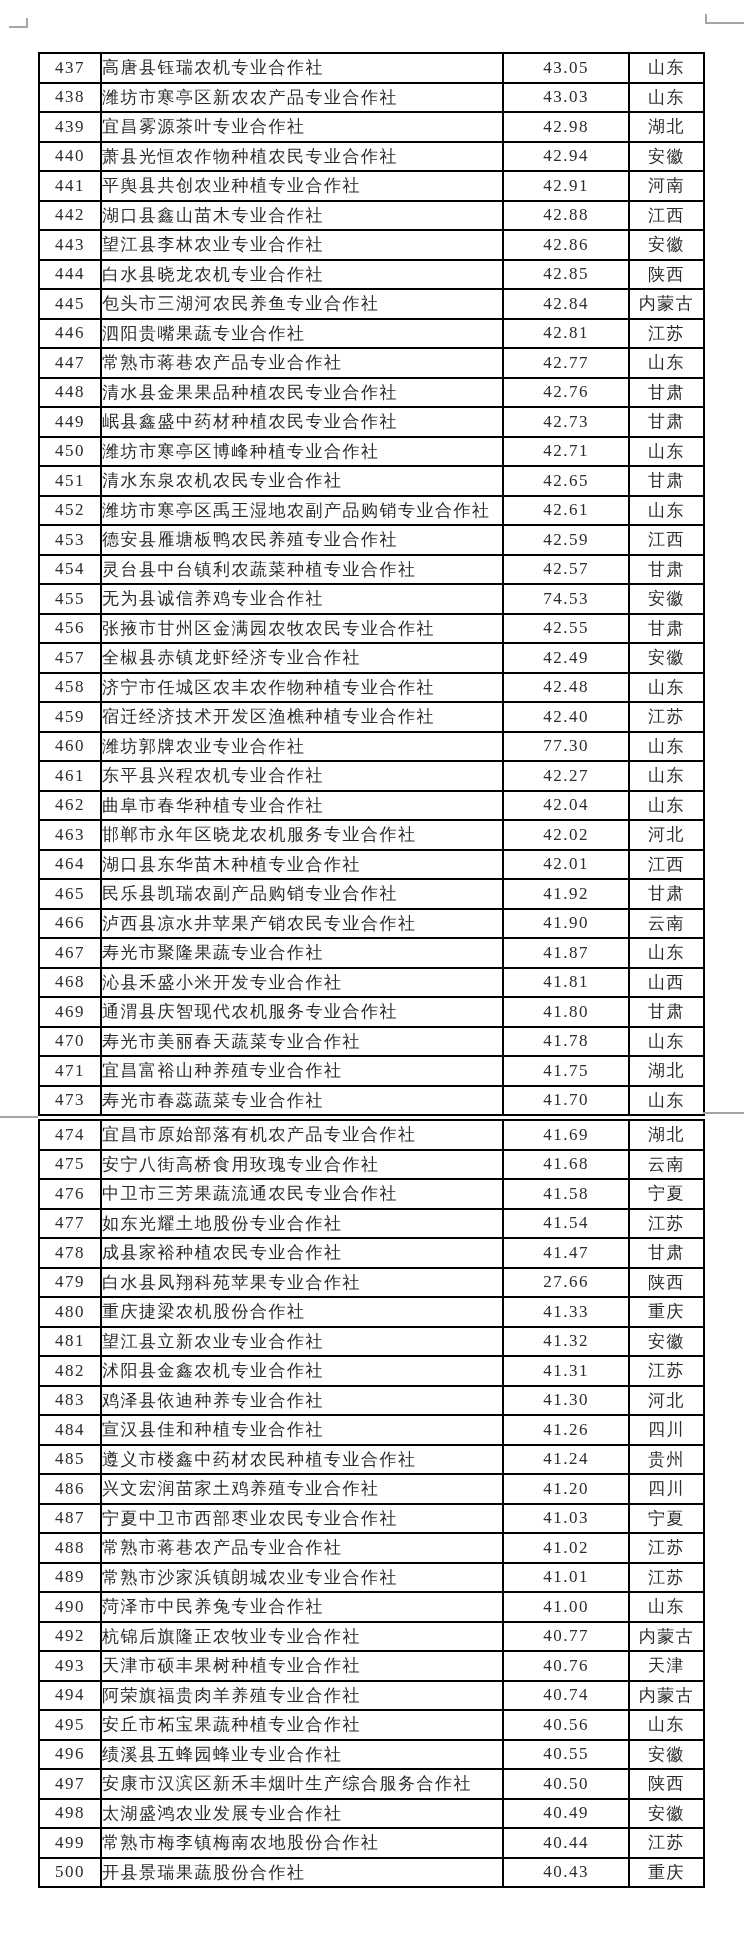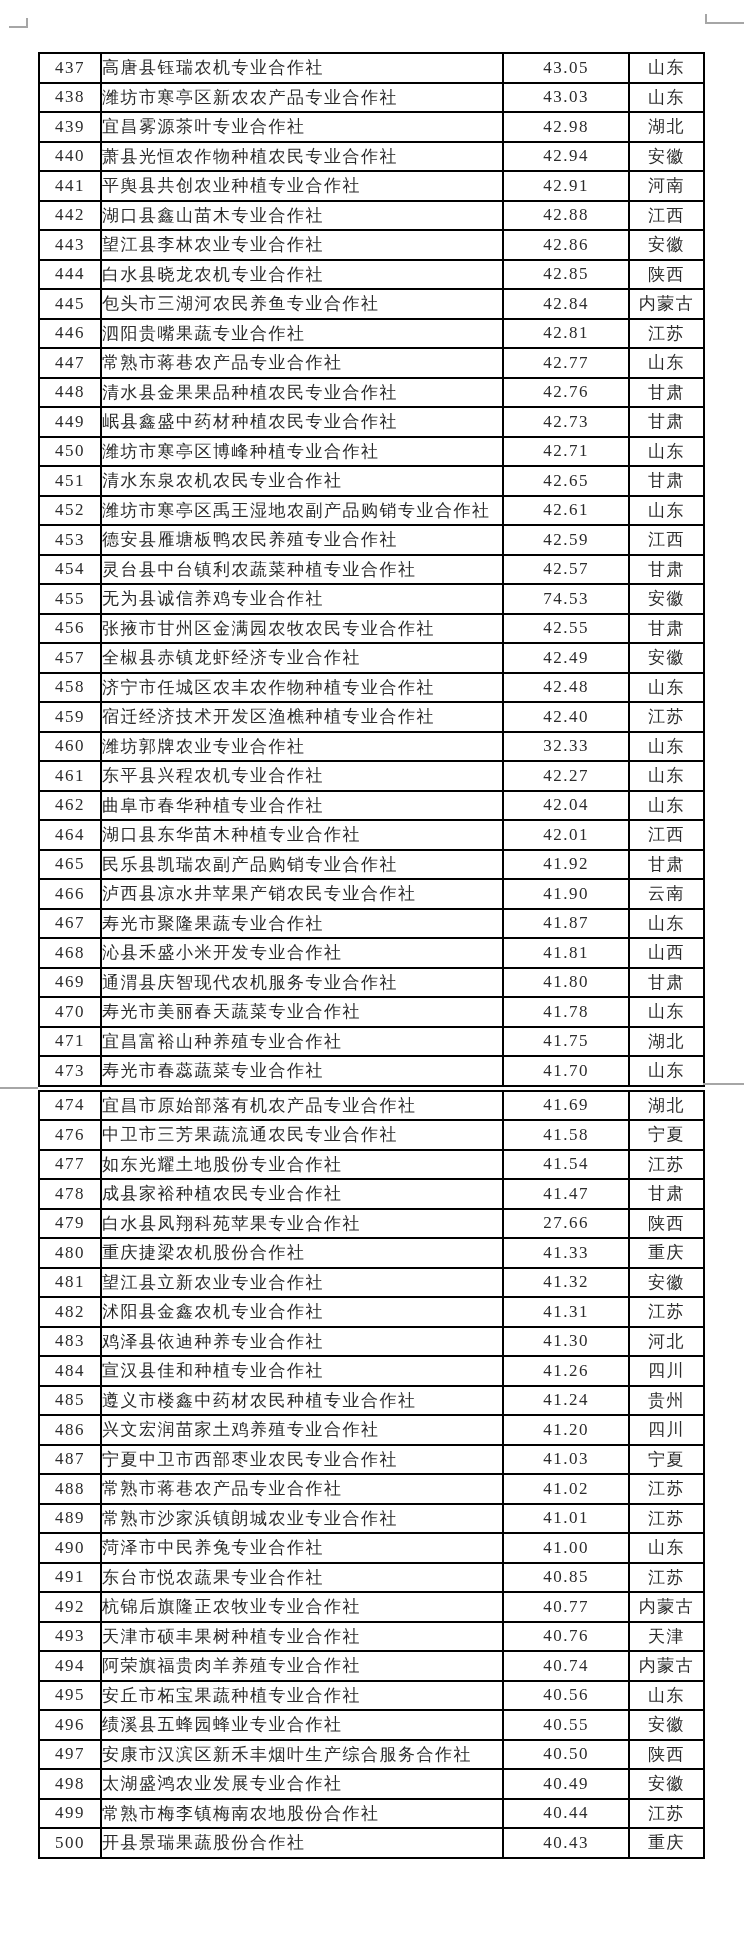--- a/index.html
+++ b/index.html
@@ -197,34 +197,40 @@
         </tr>
         <tr>
           <td class="c-rank">459</td>
           <td class="c-name">宿迁经济技术开发区渔樵种植专业合作社</td>
           <td class="c-score">42.40</td>
           <td class="c-province">江苏</td>
         </tr>
         <tr>
           <td class="c-rank">460</td>
           <td class="c-name">潍坊郭牌农业专业合作社</td>
-          <td class="c-score">32.33</td>
+          <td class="c-score">77.30</td>
           <td class="c-province">山东</td>
         </tr>
         <tr>
           <td class="c-rank">461</td>
           <td class="c-name">东平县兴程农机专业合作社</td>
           <td class="c-score">42.27</td>
           <td class="c-province">山东</td>
         </tr>
         <tr>
           <td class="c-rank">462</td>
           <td class="c-name">曲阜市春华种植专业合作社</td>
           <td class="c-score">42.04</td>
           <td class="c-province">山东</td>
+        </tr>
+        <tr>
+          <td class="c-rank">463</td>
+          <td class="c-name">邯郸市永年区晓龙农机服务专业合作社</td>
+          <td class="c-score">42.02</td>
+          <td class="c-province">河北</td>
         </tr>
         <tr>
           <td class="c-rank">464</td>
           <td class="c-name">湖口县东华苗木种植专业合作社</td>
           <td class="c-score">42.01</td>
           <td class="c-province">江西</td>
         </tr>
         <tr>
           <td class="c-rank">465</td>
           <td class="c-name">民乐县凯瑞农副产品购销专业合作社</td>
@@ -289,20 +295,26 @@
         <col style="width:75px">
     </colgroup>
     <tbody>
         <tr>
           <td class="c-rank">474</td>
           <td class="c-name">宜昌市原始部落有机农产品专业合作社</td>
           <td class="c-score">41.69</td>
           <td class="c-province">湖北</td>
         </tr>
         <tr>
+          <td class="c-rank">475</td>
+          <td class="c-name">安宁八街高桥食用玫瑰专业合作社</td>
+          <td class="c-score">41.68</td>
+          <td class="c-province">云南</td>
+        </tr>
+        <tr>
           <td class="c-rank">476</td>
           <td class="c-name">中卫市三芳果蔬流通农民专业合作社</td>
           <td class="c-score">41.58</td>
           <td class="c-province">宁夏</td>
         </tr>
         <tr>
           <td class="c-rank">477</td>
           <td class="c-name">如东光耀土地股份专业合作社</td>
           <td class="c-score">41.54</td>
           <td class="c-province">江苏</td>
@@ -377,26 +389,20 @@
           <td class="c-rank">489</td>
           <td class="c-name">常熟市沙家浜镇朗城农业专业合作社</td>
           <td class="c-score">41.01</td>
           <td class="c-province">江苏</td>
         </tr>
         <tr>
           <td class="c-rank">490</td>
           <td class="c-name">菏泽市中民养兔专业合作社</td>
           <td class="c-score">41.00</td>
           <td class="c-province">山东</td>
-        </tr>
-        <tr>
-          <td class="c-rank">491</td>
-          <td class="c-name">东台市悦农蔬果专业合作社</td>
-          <td class="c-score">40.85</td>
-          <td class="c-province">江苏</td>
         </tr>
         <tr>
           <td class="c-rank">492</td>
           <td class="c-name">杭锦后旗隆正农牧业专业合作社</td>
           <td class="c-score">40.77</td>
           <td class="c-province">内蒙古</td>
         </tr>
         <tr>
           <td class="c-rank">493</td>
           <td class="c-name">天津市硕丰果树种植专业合作社</td>

